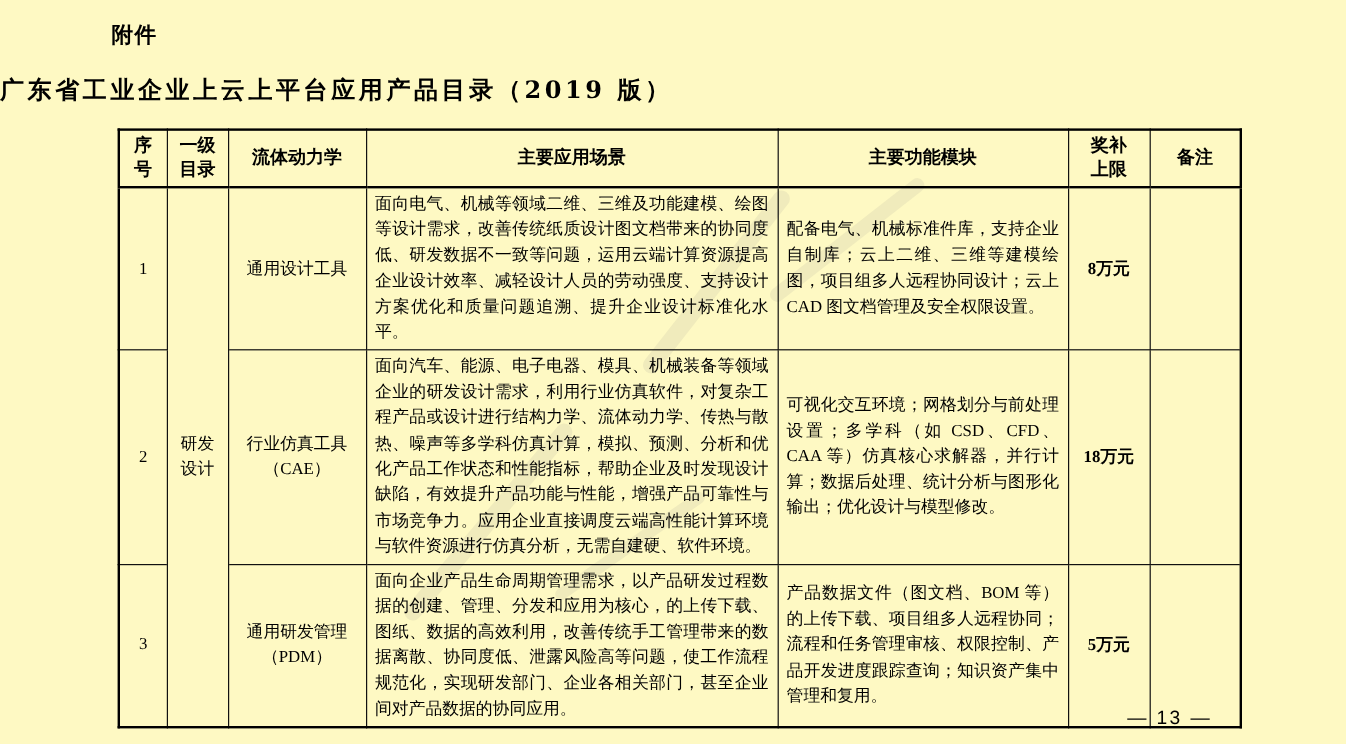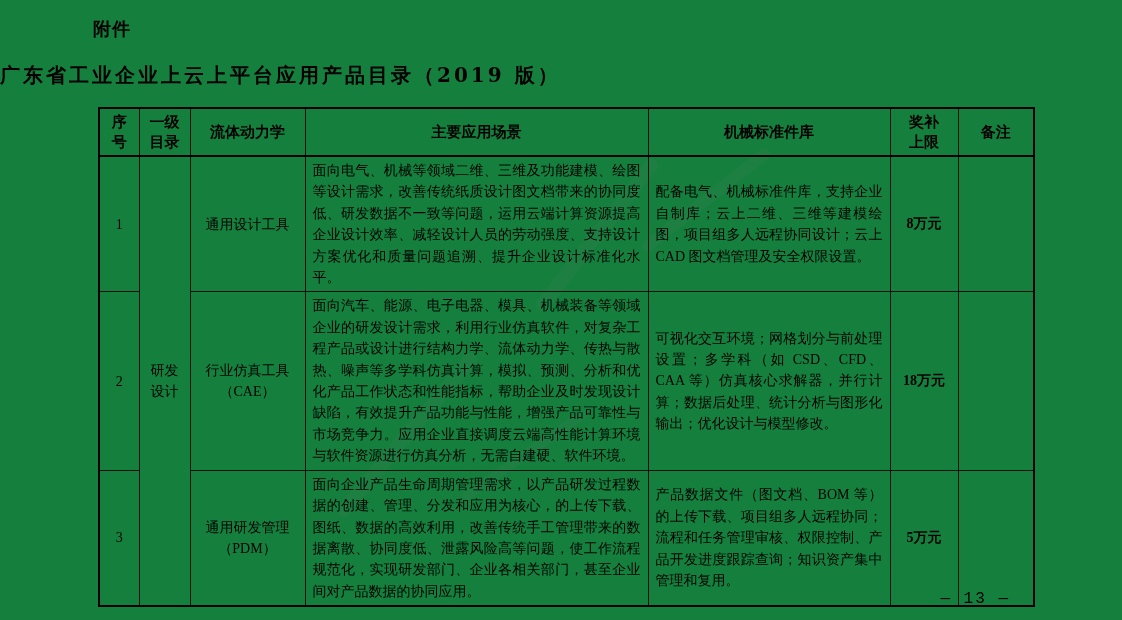--- a/index.html
+++ b/index.html
@@ -4,21 +4,21 @@
 <style>
   * { margin: 0; padding: 0; box-sizing: border-box; }
   html, body { width: 1122px; height: 620px; }
   body {
     font-family: "Liberation Serif", serif;
     background: #ffffff;
     color: #000000;
     position: relative;
     overflow: hidden;
   }
-  .page { position: absolute; inset: 0; background: #15803d; }
+  .page { position: absolute; inset: 0; background: #fef9c3; }
 
   
   .wm {
     position: absolute;
     background: rgba(120,120,130,0.10);
     border-radius: 8px;
     pointer-events: none;
   }
   .wm-1 { left: 590px; top: 140px; width: 14px; height: 190px; transform: rotate(38deg); }
   .wm-2 { left: 700px; top: 120px; width: 12px; height: 160px; transform: rotate(52deg); }
@@ -83,21 +83,21 @@
     padding: 3px 7px;
     line-height: 21.4px;
     letter-spacing: 0;
     margin-top: 24px;
   }
   td.c-subsidy { text-align: center; padding: 0 2px; font-weight: bold; }
 
   .page-number {
     position: absolute;
     right: 112px; top: 590px;
-    font-family: Liberation Mono, monospace;
+    font-family: Liberation Sans, sans-serif;
     font-size: 16px;
     letter-spacing: 2px;
   }
 </style>
 </head>
 <body>
 
 <div class="page">
 
   <div class="wm wm-1"></div>
@@ -120,21 +120,21 @@
       <col style="width:76px">
     </colgroup>
     <thead>
       <tr>
         <th>序
 号</th>
         <th>一级
 目录</th>
         <th>流体动力学</th>
         <th>主要应用场景</th>
-        <th>机械标准件库</th>
+        <th>主要功能模块</th>
         <th>奖补
 上限</th>
         <th>备注</th>
       </tr>
     </thead>
     <tbody>
       <tr class="r1">
         <td class="c-center">1</td>
         <td class="c-center" rowspan="3">研发
 设计</td>

